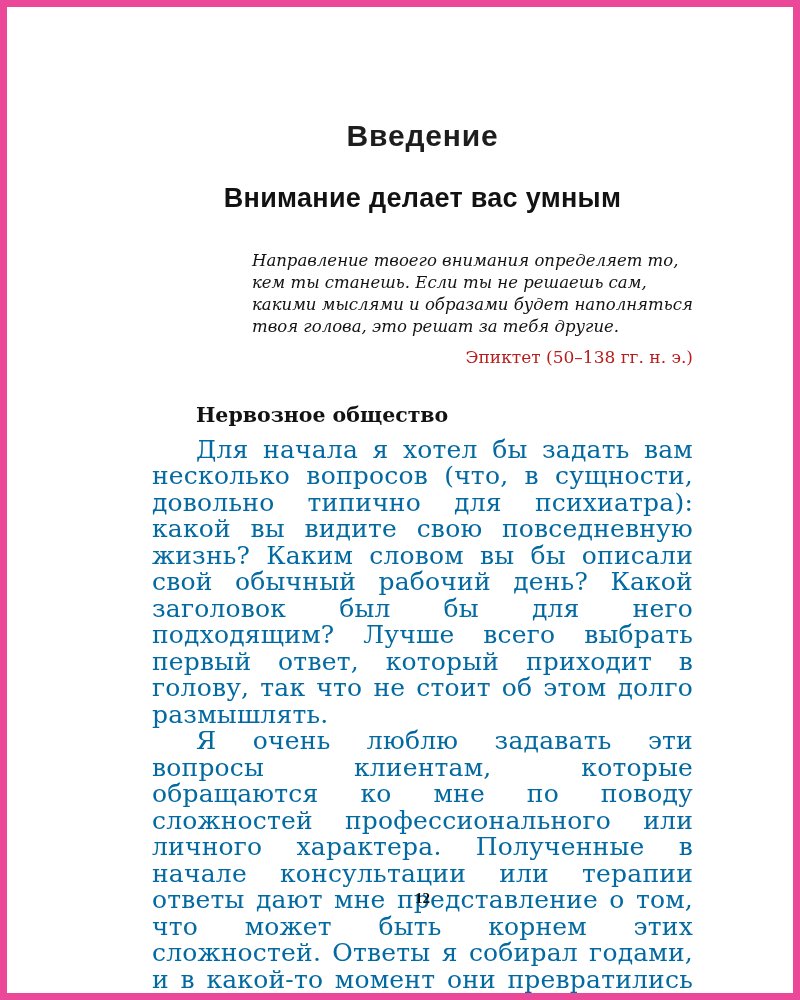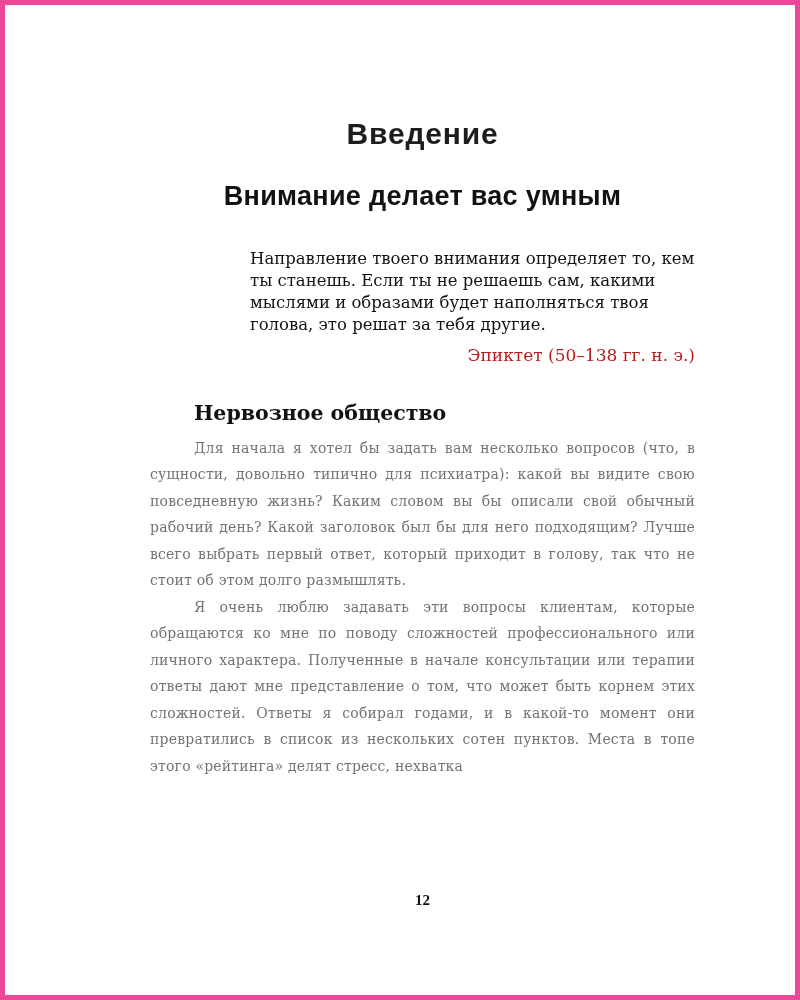--- a/index.html
+++ b/index.html
@@ -9,21 +9,21 @@
     height: 1000px;
     font-family: "DejaVu Serif", serif;
     color: #141414;
     position: relative;
     overflow: hidden;
   }
   .book-page {
     position: absolute;
     inset: 0;
     background: #ffffff;
-    border: 5px solid #ec4899;
+    border: 7px solid #ec4899;
     padding: 112px 100px 0 145px;
   }
   .chapter-label {
     font-family: "Liberation Sans", sans-serif;
     font-weight: 600;
     font-size: 30px;
     letter-spacing: 0.8px;
     text-align: center;
     color: #1d1d1d;
   }
@@ -34,45 +34,46 @@
     letter-spacing: 0.3px;
     text-align: center;
     margin-top: 30px;
     color: #121212;
   }
   .epigraph {
     margin-top: 36px;
     margin-left: 100px;
   }
   .epigraph-text {
+    font-style: italic;
     font-size: 16.5px;
     line-height: 1.33;
     color: #121212;
   }
   .epigraph-attribution {
     font-size: 17px;
     text-align: right;
     margin-top: 9px;
     color: #b91c1c;
   }
   .section-heading {
     font-size: 20.5px;
     font-weight: 700;
     margin-top: 36px;
     padding-left: 44px;
     color: #121212;
   }
   .body-text { margin-top: 10px; }
   .body-paragraph {
-    font-size: 14px;
+    font-size: 25px;
     line-height: 26.5px;
     letter-spacing: 0.2px;
     text-align: justify;
     text-indent: 44px;
-    color: #737373;
+    color: #0369a1;
   }
   .page-number {
     position: absolute;
     bottom: 86px;
     left: 145px;
     right: 100px;
     text-align: center;
     font-family: Liberation Serif, serif;
     font-weight: 700;
     font-size: 15px;

